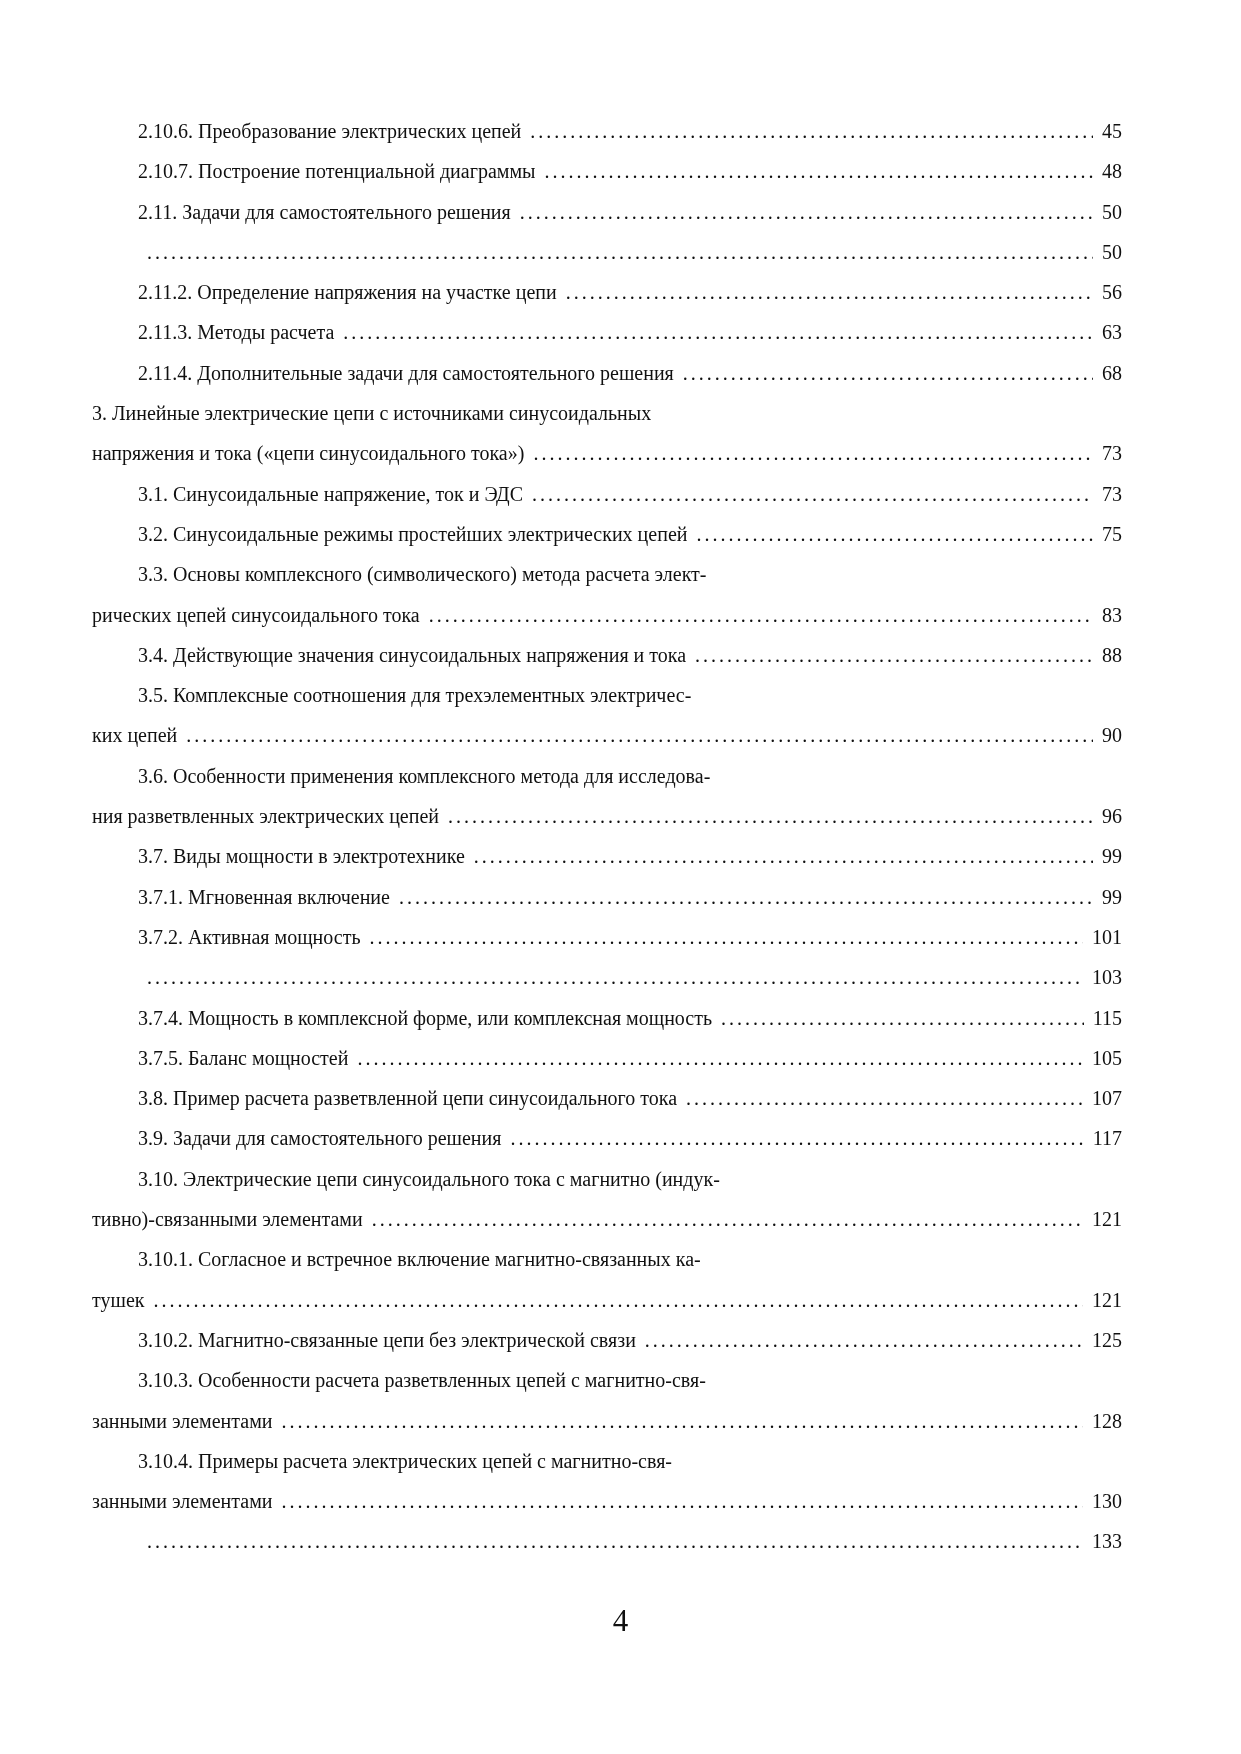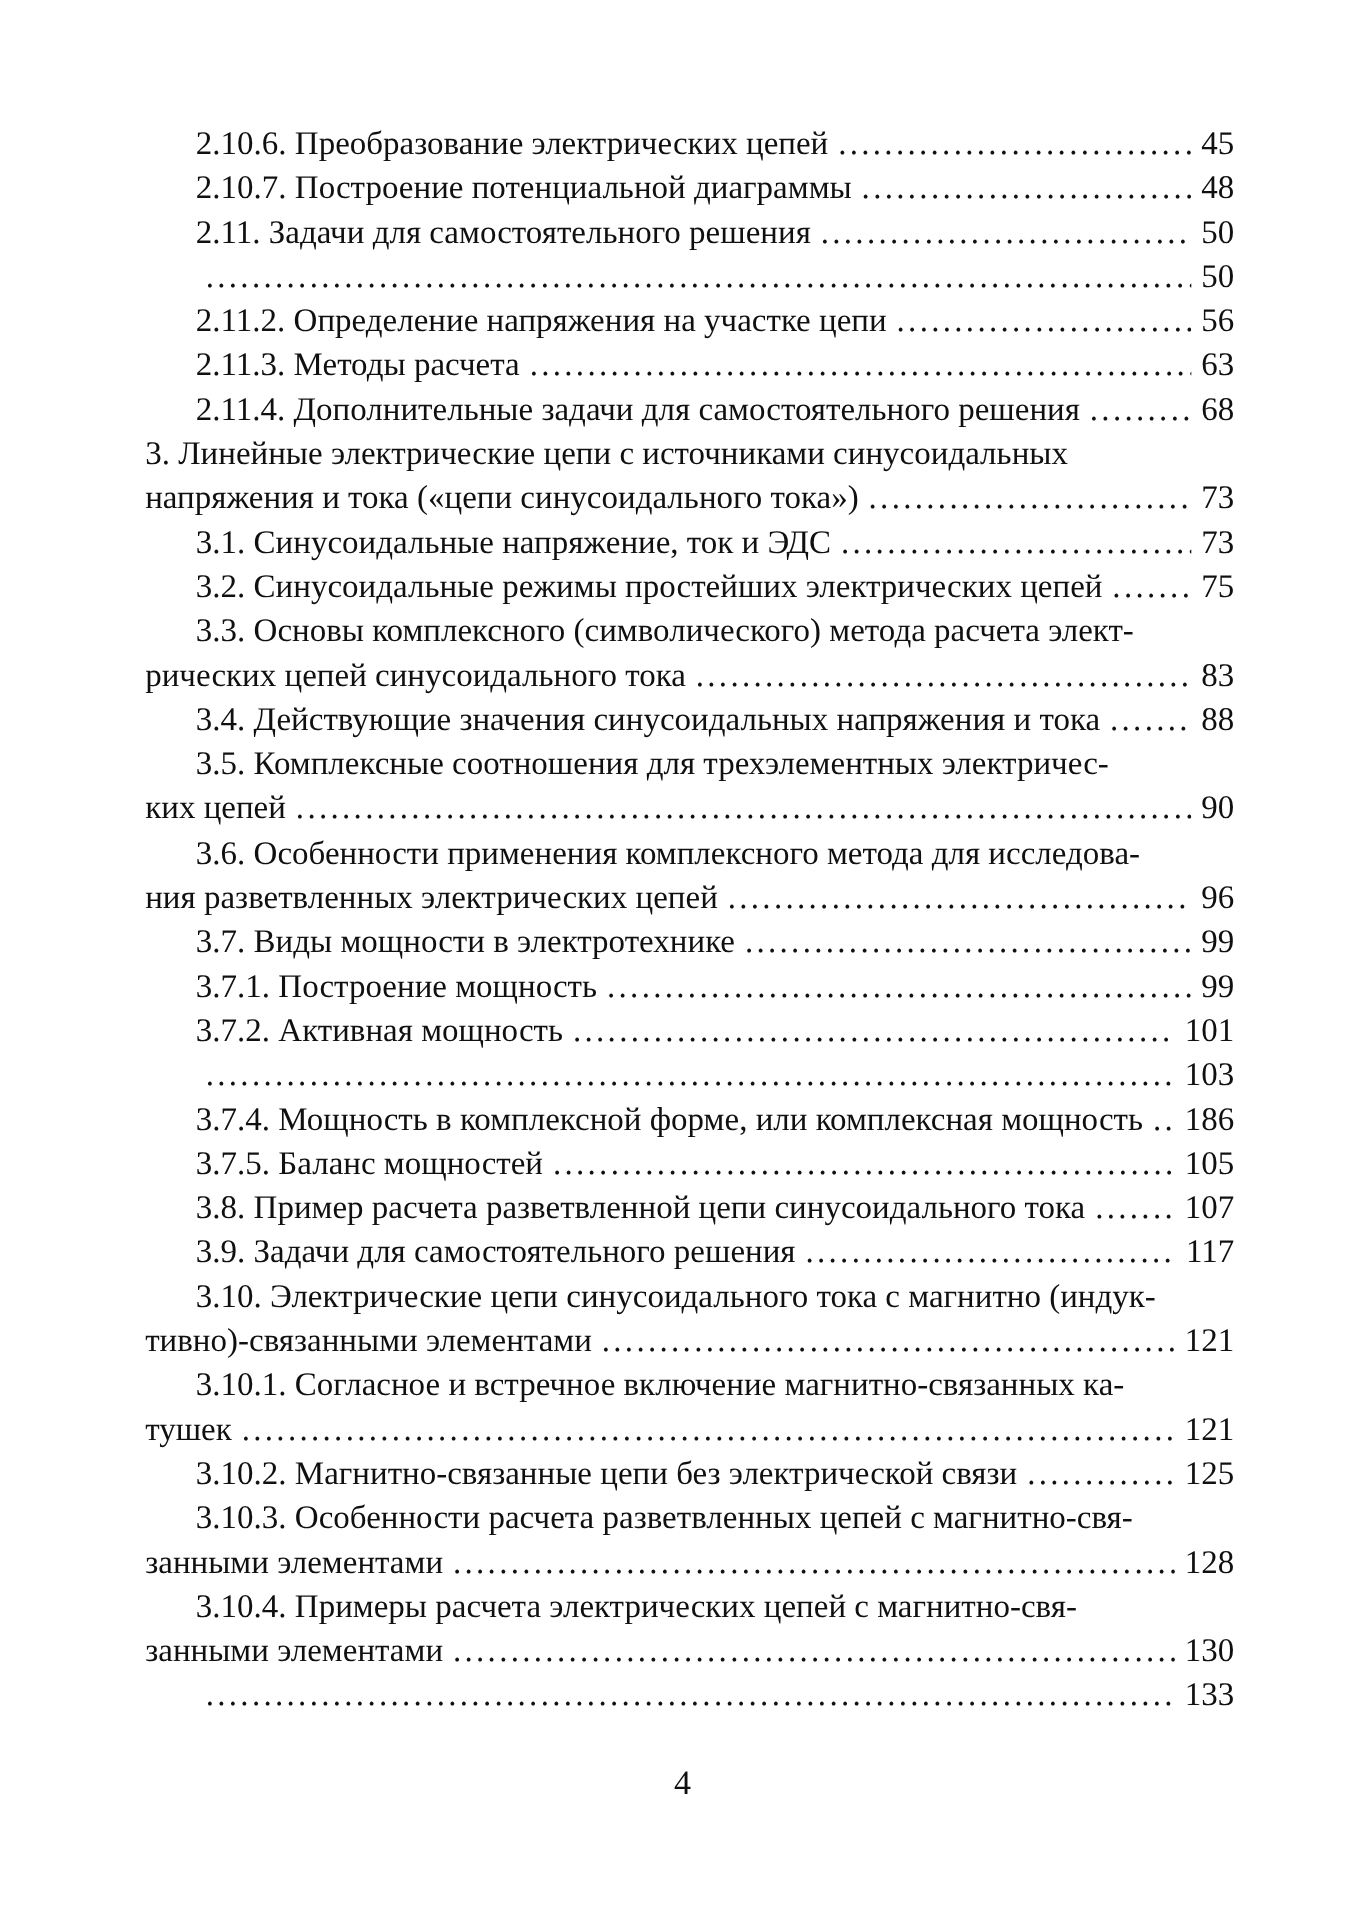--- a/index.html
+++ b/index.html
@@ -15,23 +15,22 @@
     overflow: hidden;
   }
   .page {
     position: relative;
     box-sizing: border-box;
     width: 1241px;
     height: 1754px;
     padding: 111px 119px 0 92px;
   }
   .toc {
-    font-size: 30px;
+    font-size: 20px;
     line-height: 40.3px;
-    margin-left: 40px;
   }
   .toc-line {
     display: flex;
     align-items: baseline;
     white-space: nowrap;
     overflow: hidden;
   }
   .toc-line.indent {
     padding-left: 46px;
   }
@@ -168,40 +167,40 @@
     <span class="pg">96</span>
   </div>
 
   <div class="toc-line indent">
     <span class="txt">3.7. Виды мощности в электротехнике</span>
     <span class="leader">............................................................................................................................................................................................................................</span>
     <span class="pg">99</span>
   </div>
 
   <div class="toc-line indent">
-    <span class="txt">3.7.1. Построение мощность</span>
+    <span class="txt">3.7.1. Мгновенная включение</span>
     <span class="leader">............................................................................................................................................................................................................................</span>
     <span class="pg">99</span>
   </div>
 
   <div class="toc-line indent">
     <span class="txt">3.7.2. Активная мощность</span>
     <span class="leader">............................................................................................................................................................................................................................</span>
     <span class="pg">101</span>
   </div>
 
   <div class="toc-line indent">
     <span class="leader">............................................................................................................................................................................................................................</span>
     <span class="pg">103</span>
   </div>
 
   <div class="toc-line indent">
     <span class="txt">3.7.4. Мощность в комплексной форме, или комплексная мощность</span>
     <span class="leader">............................................................................................................................................................................................................................</span>
-    <span class="pg">186</span>
+    <span class="pg">115</span>
   </div>
 
   <div class="toc-line indent">
     <span class="txt">3.7.5. Баланс мощностей</span>
     <span class="leader">............................................................................................................................................................................................................................</span>
     <span class="pg">105</span>
   </div>
 
   <div class="toc-line indent">
     <span class="txt">3.8. Пример расчета разветвленной цепи синусоидального тока</span>

